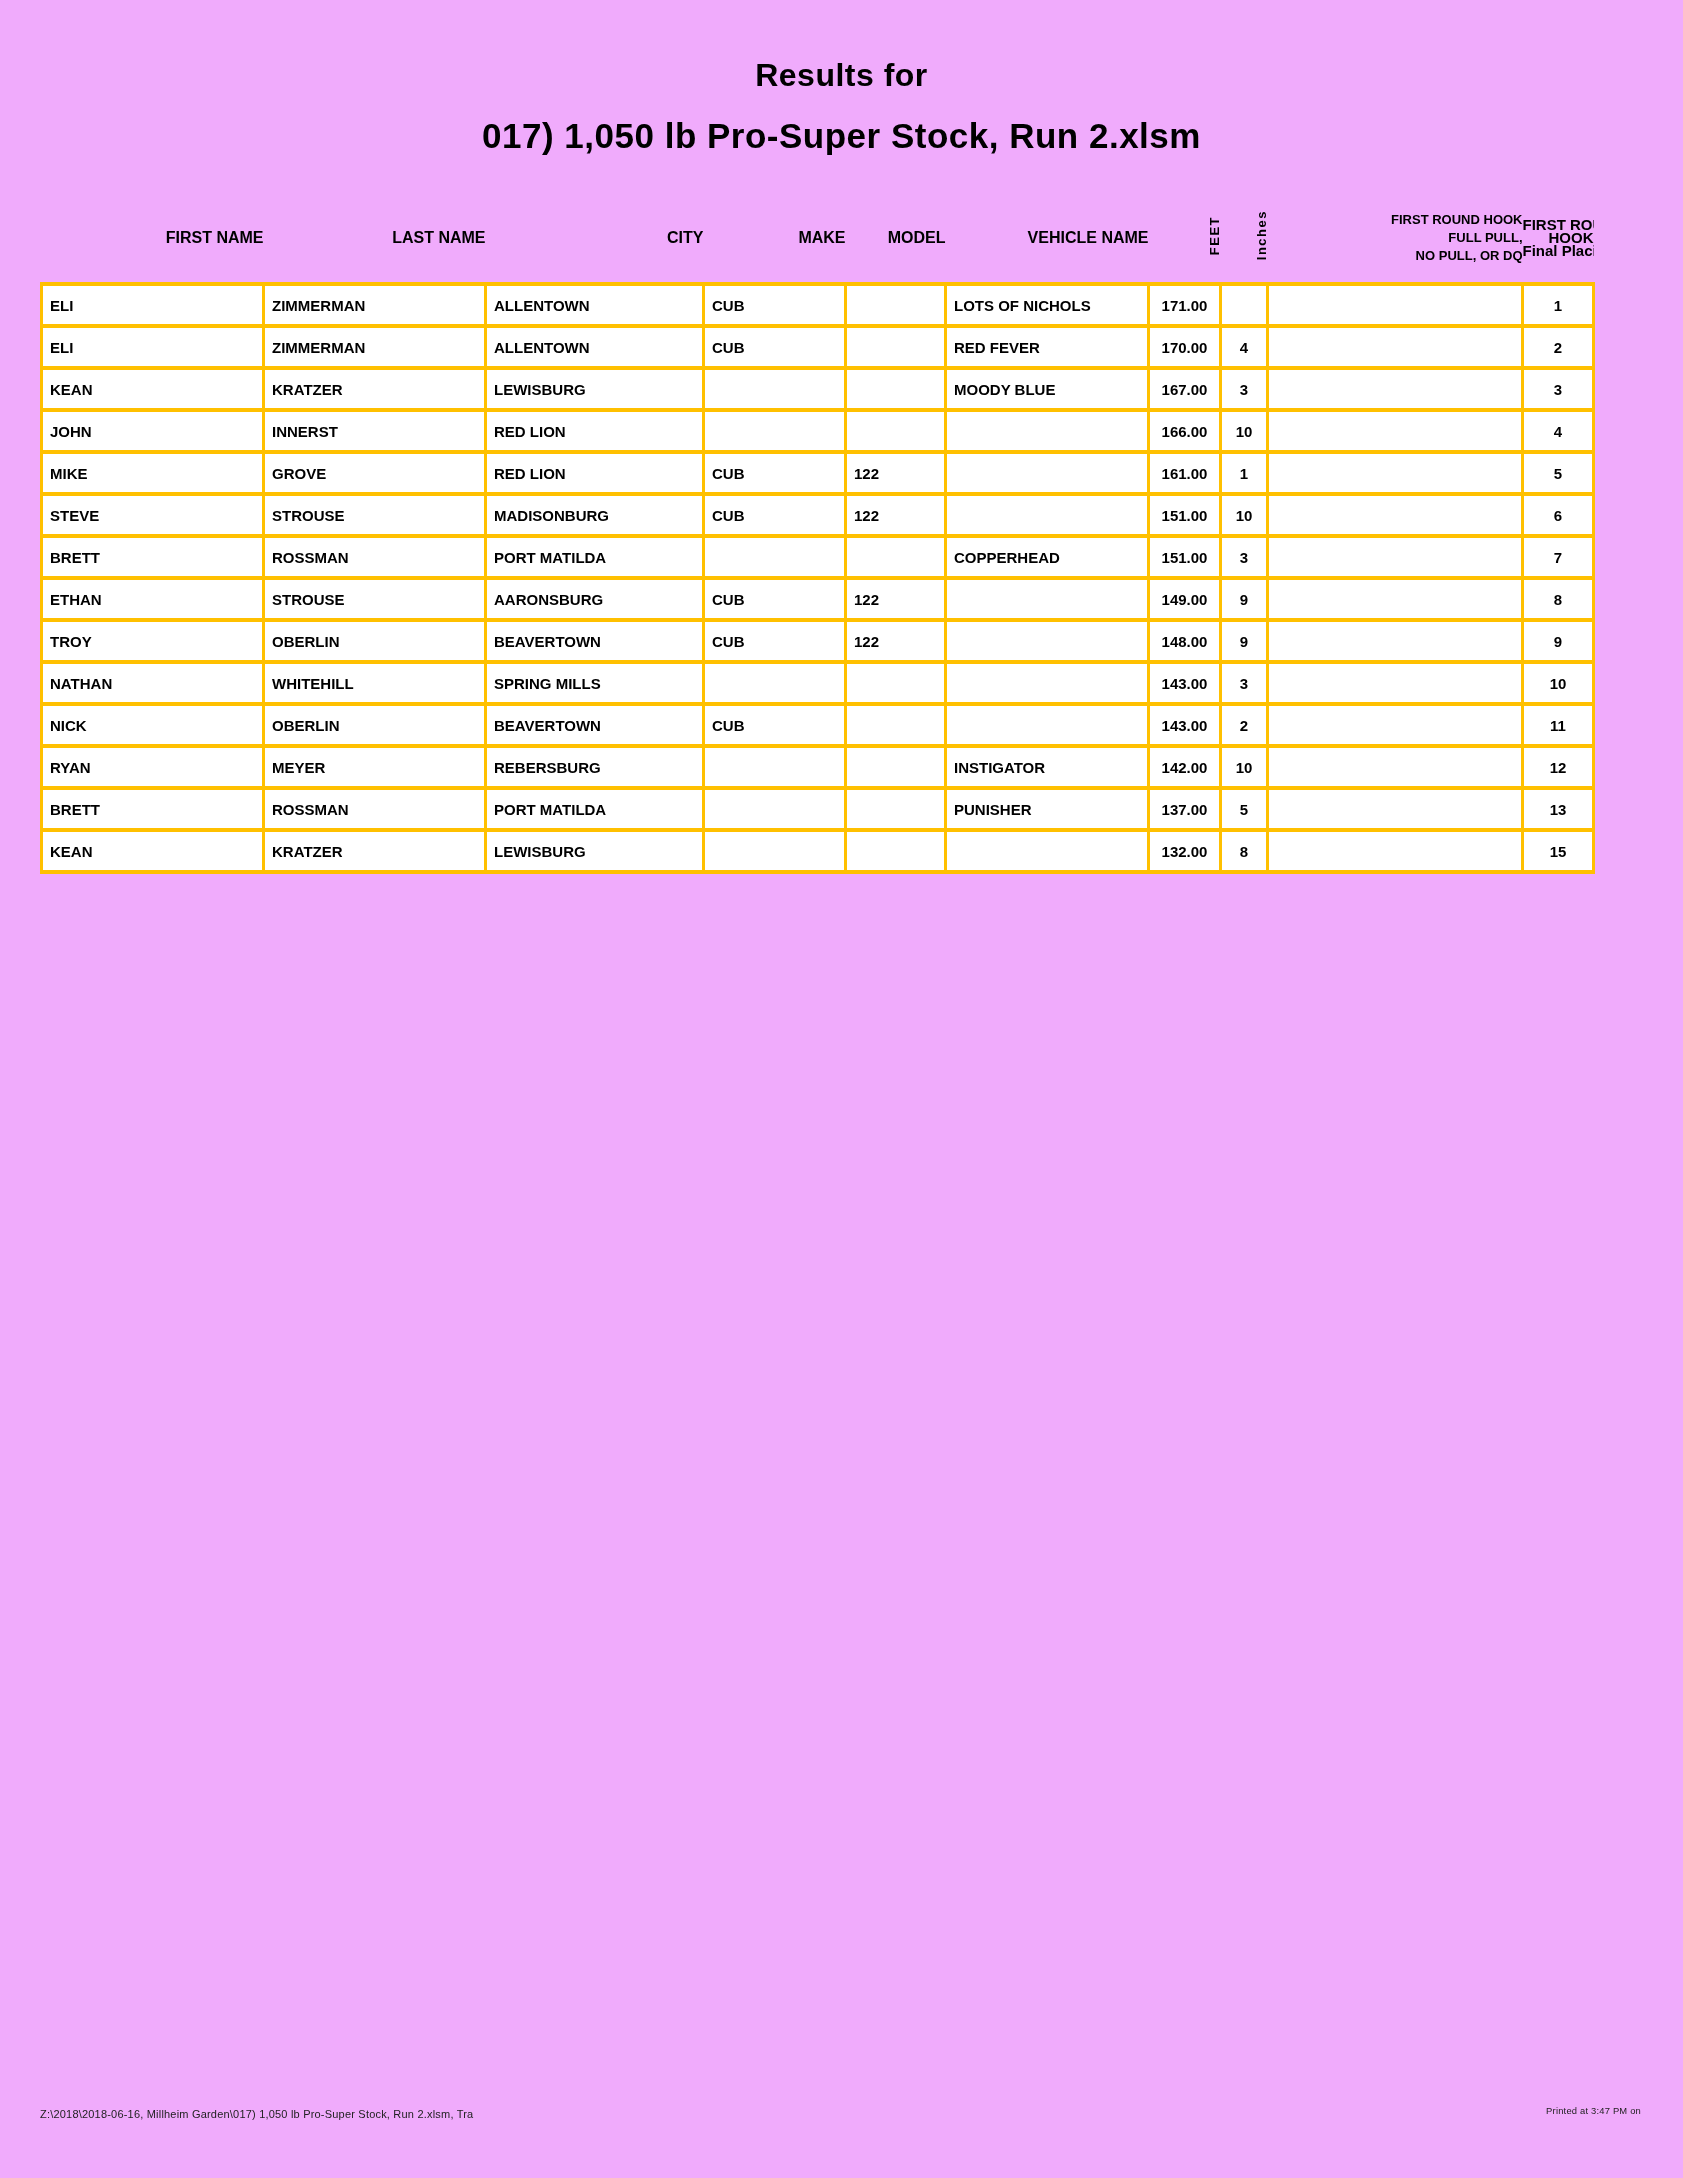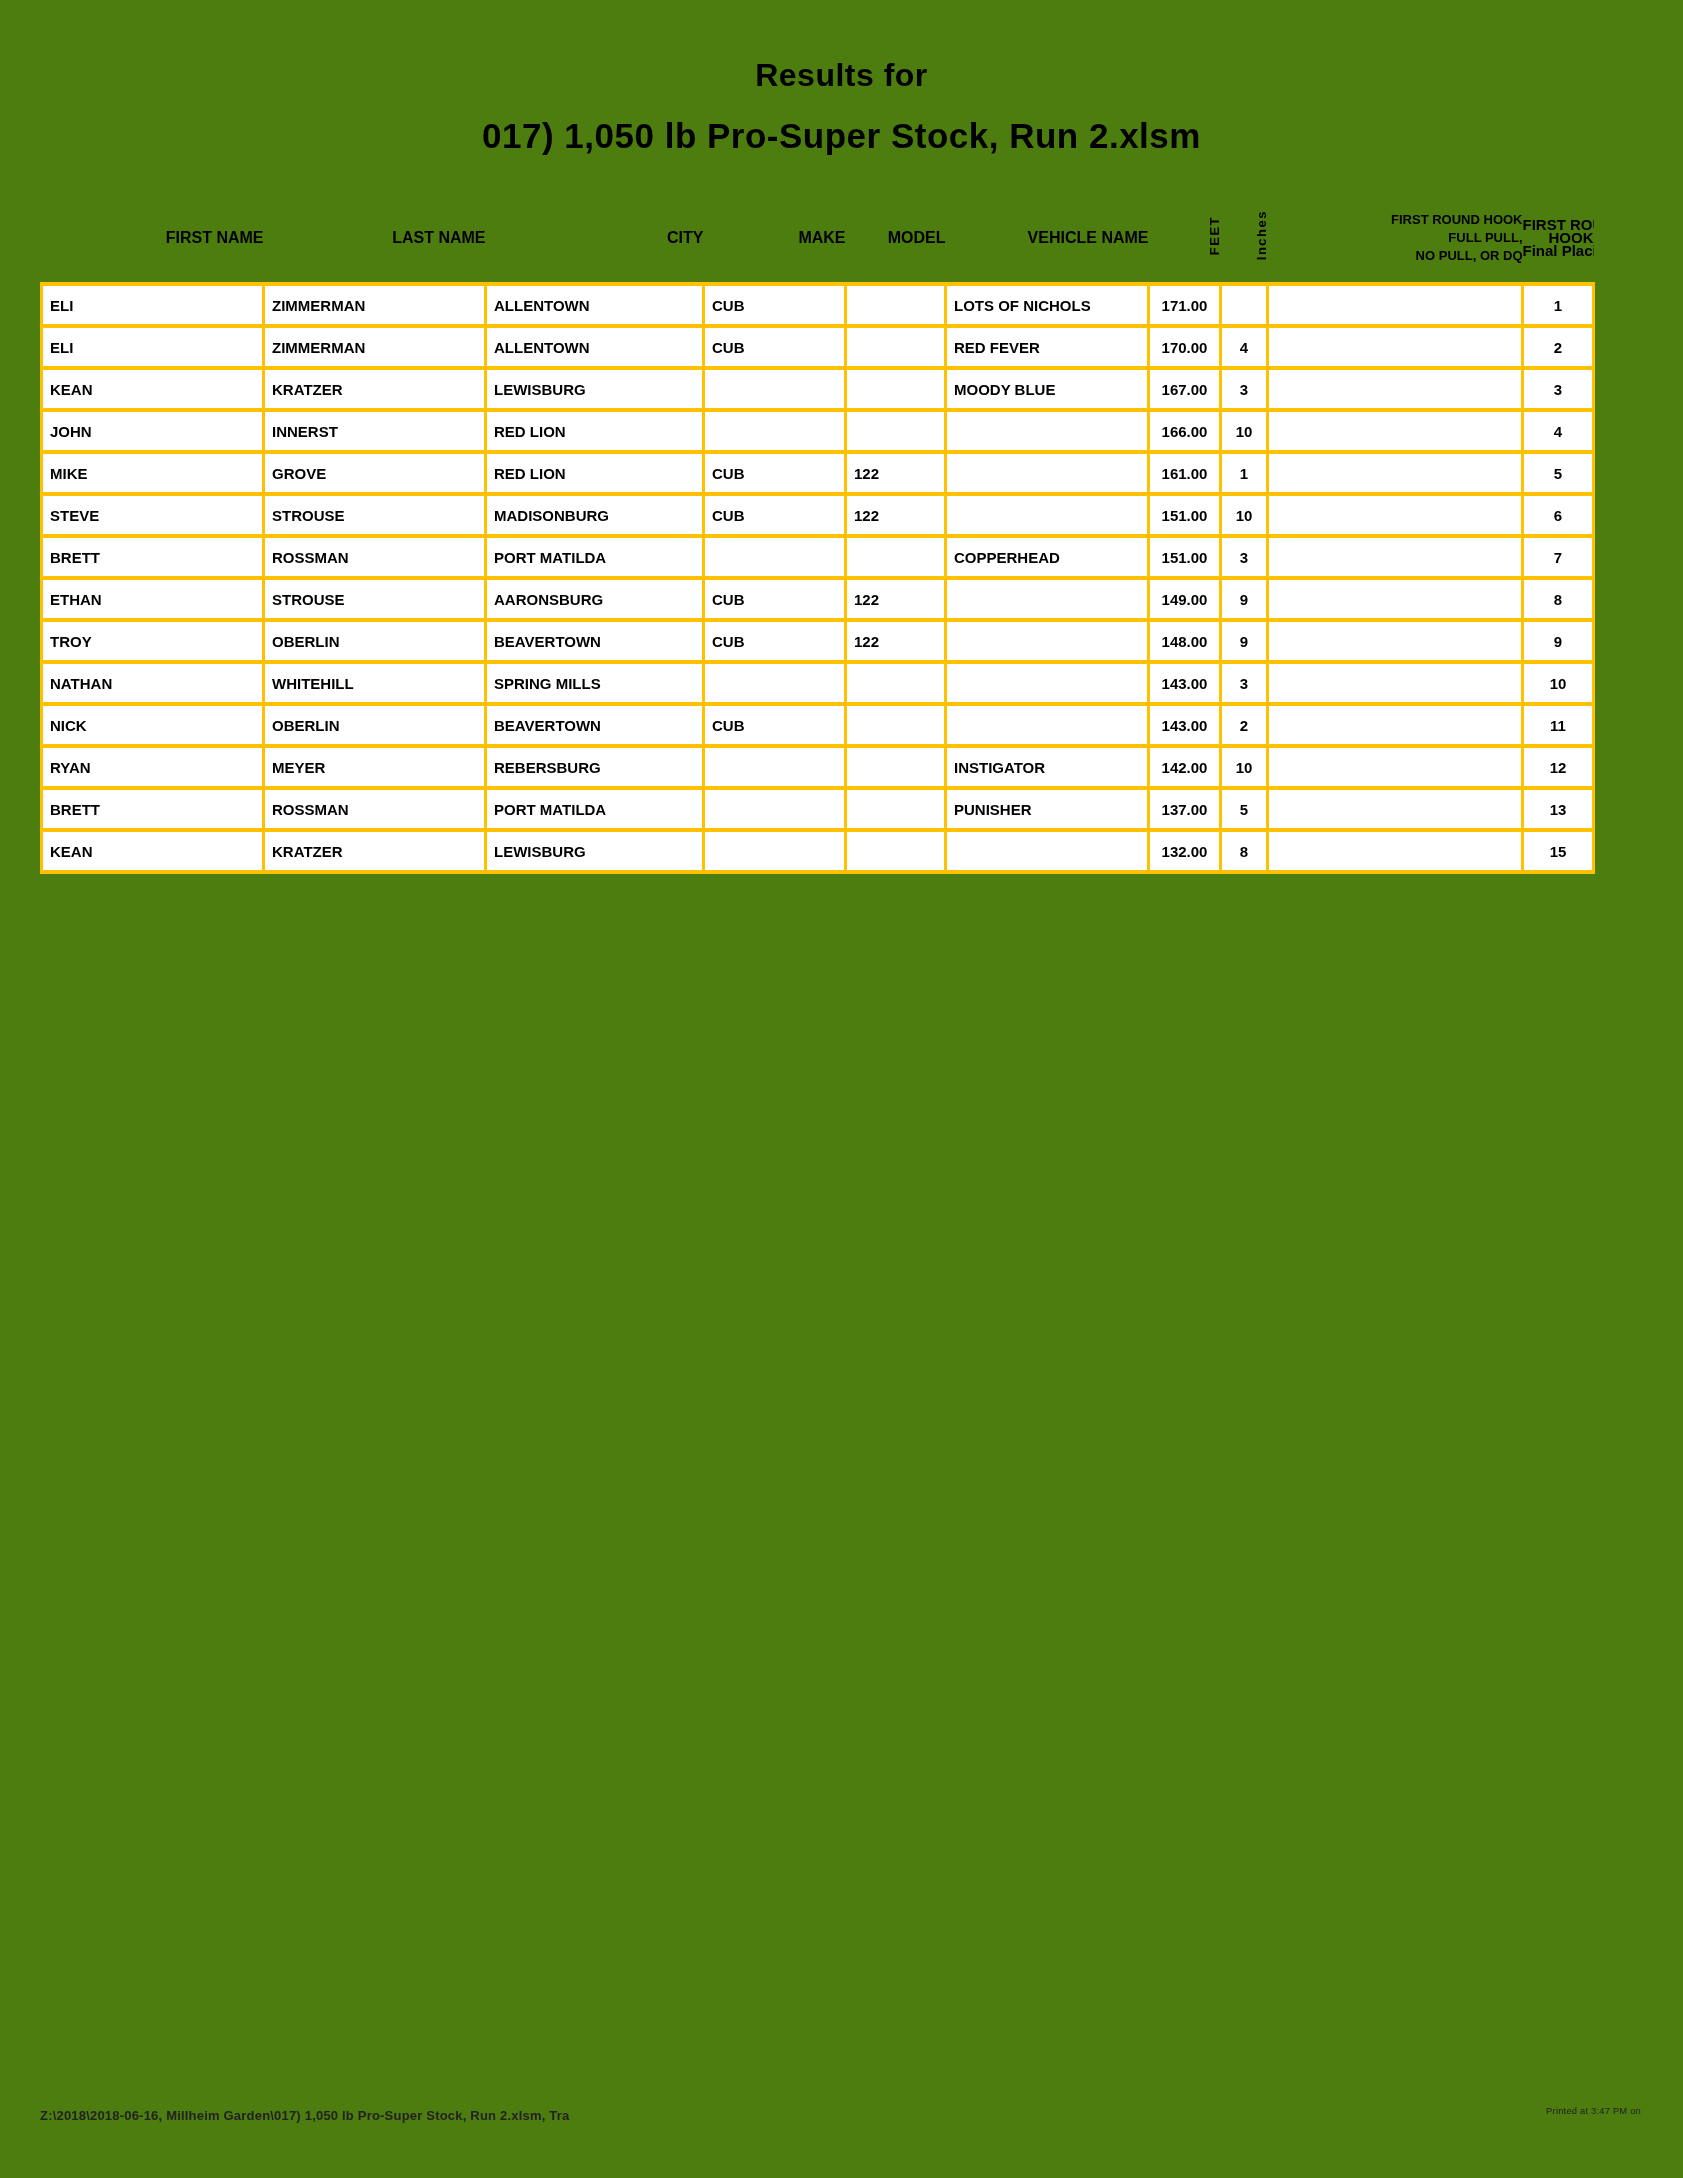--- a/index.html
+++ b/index.html
@@ -3,21 +3,21 @@
 <meta charset="utf-8">
 <style>
   * { margin: 0; padding: 0; box-sizing: border-box; }
   html, body { background: #ffffff; }
   body {
     width: 1683px; height: 2178px;
     position: relative;
     font-family: "Liberation Sans", sans-serif;
     color: #000;
   }
-  .page { position: absolute; inset: 0; background: #4d7c0f; }
+  .page { position: absolute; inset: 0; background: #f0abfc; }
 
   .title-block { position: absolute; top: 57px; left: 0; width: 1683px; text-align: center; }
   .title-line1 { font-size: 32px; font-weight: bold; letter-spacing: 0.5px; }
   .title-line2 { font-size: 35px; font-weight: bold; margin-top: 22px; letter-spacing: 0.5px; }
 
   table.results {
     position: absolute; left: 40px; top: 193px;
     border-collapse: collapse; table-layout: fixed;
     width: 1551px;
   }
@@ -43,21 +43,21 @@
     border: 3px solid #FFC000;
     border-top-width: 4px; border-bottom-width: 4px;
     height: 42px; vertical-align: middle;
     font-weight: bold; font-size: 15px;
     padding: 0 0 0 7px; background: #fff;
   }
   tbody td.num { text-align: center; padding: 0; }
 
   .footer-left {
     position: absolute; left: 40px; top: 2108px;
-    font-size: 13px; color: #222; letter-spacing: 0.2px; font-weight: bold;
+    font-size: 11px; color: #222; letter-spacing: 0.2px;
   }
   .footer-right {
     position: absolute; right: 42px; top: 2105px;
     font-size: 9.4px; color: #222; letter-spacing: 0.2px; text-align: right;
   }
 </style>
 </head>
 <body>
 
 <div class="page">

